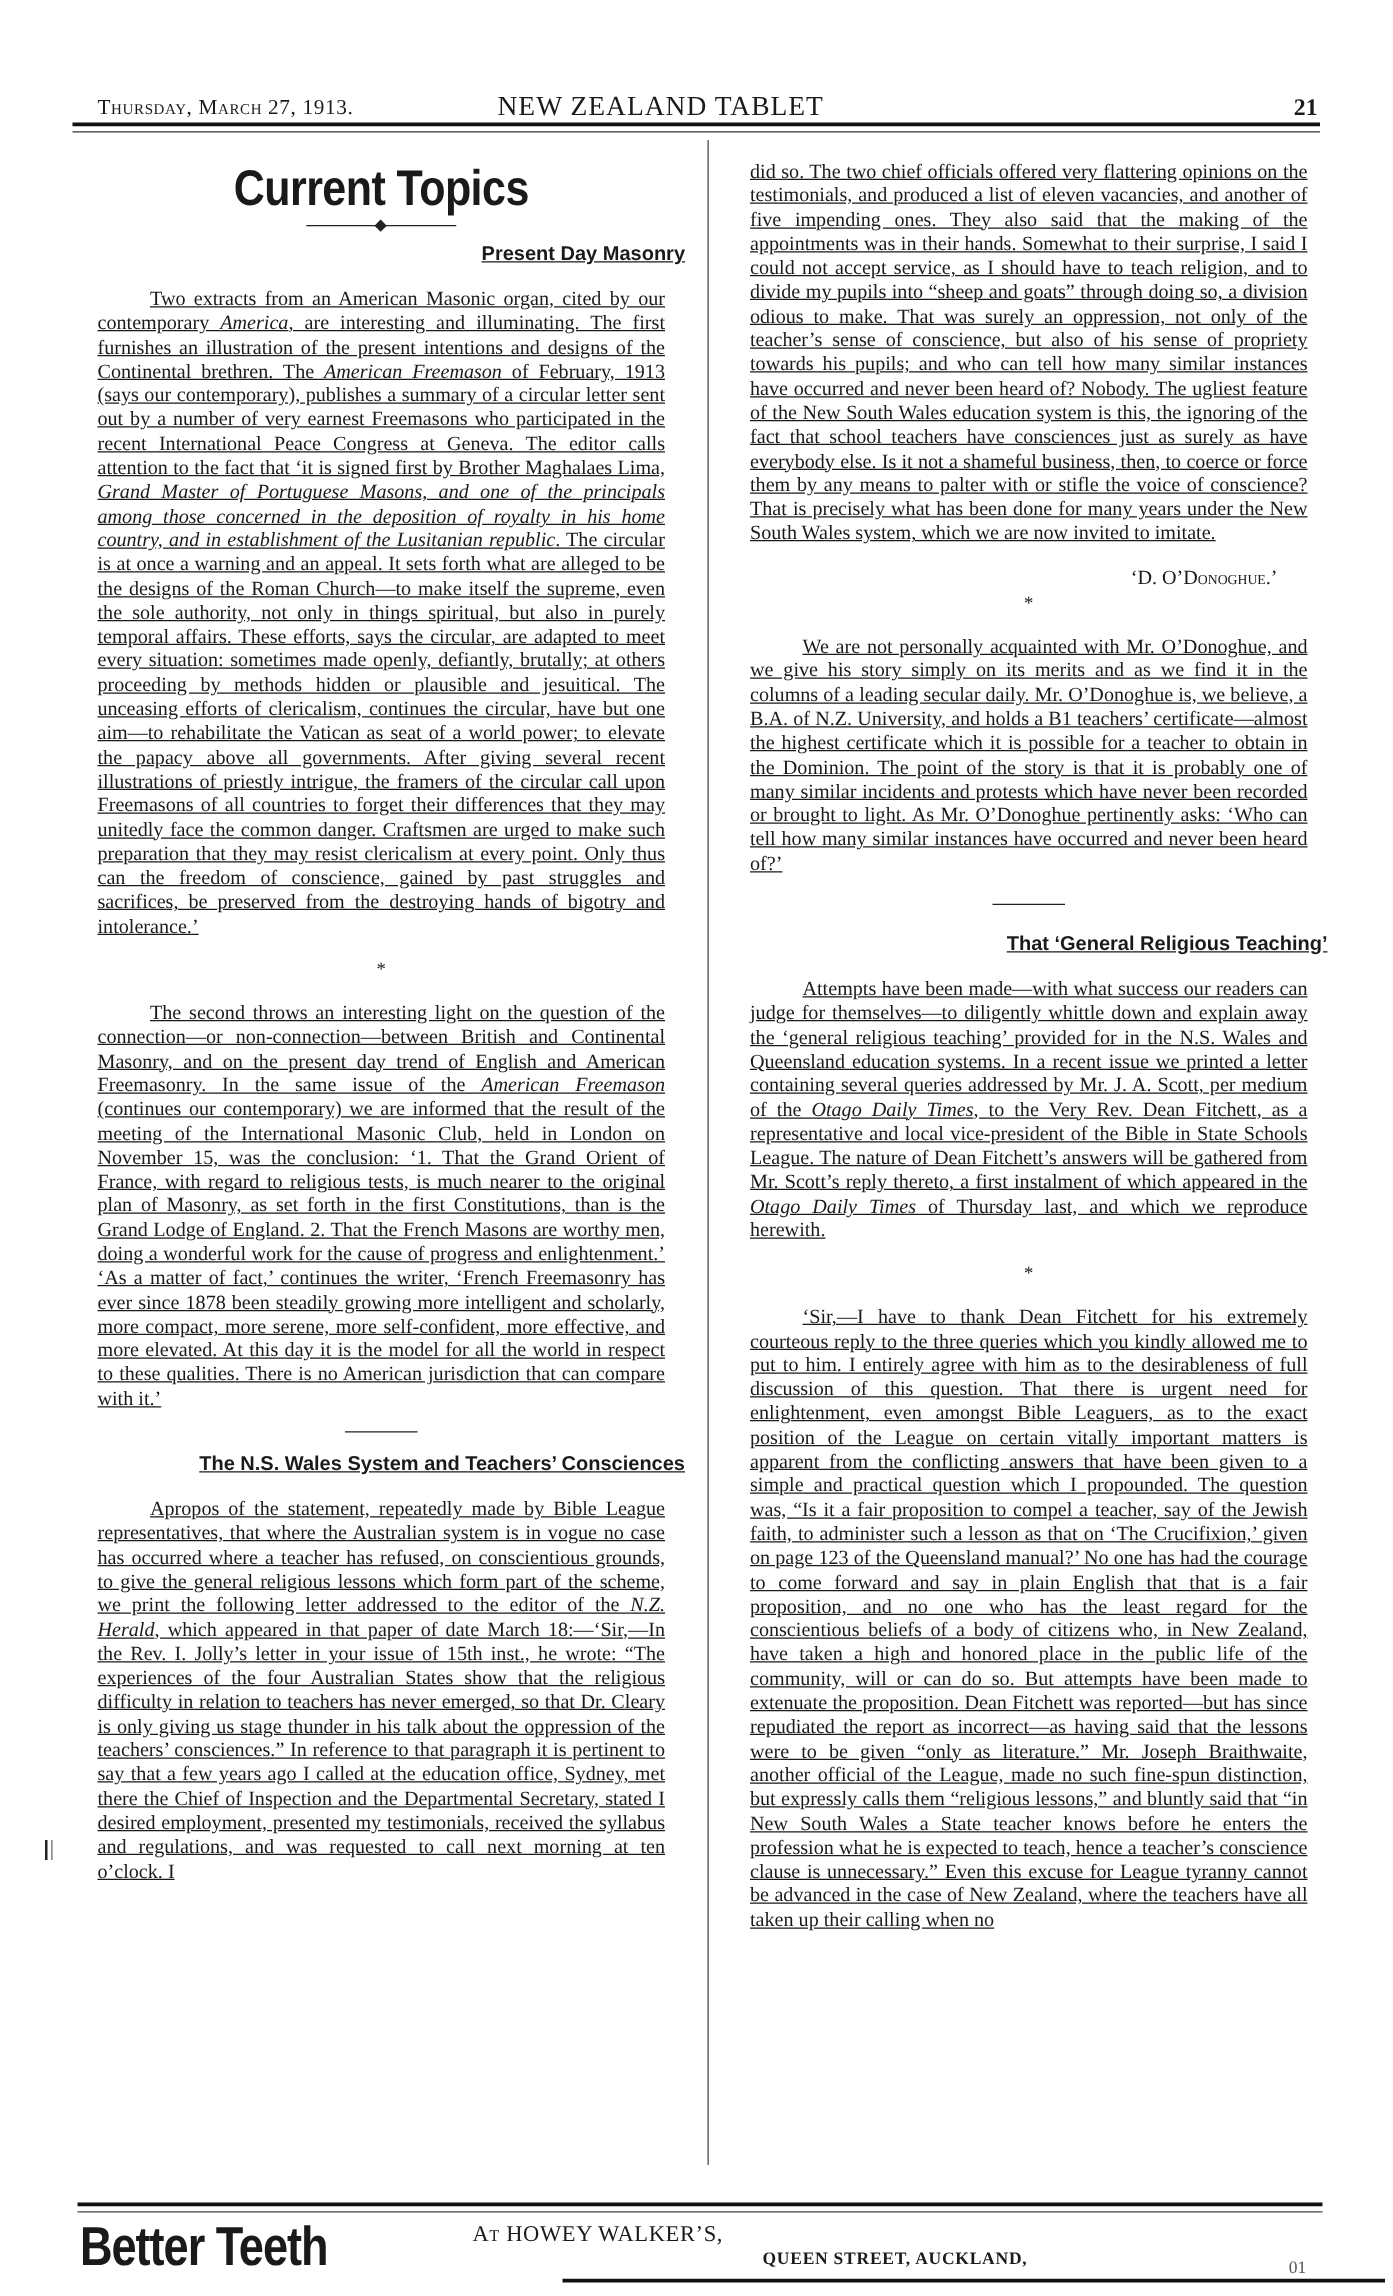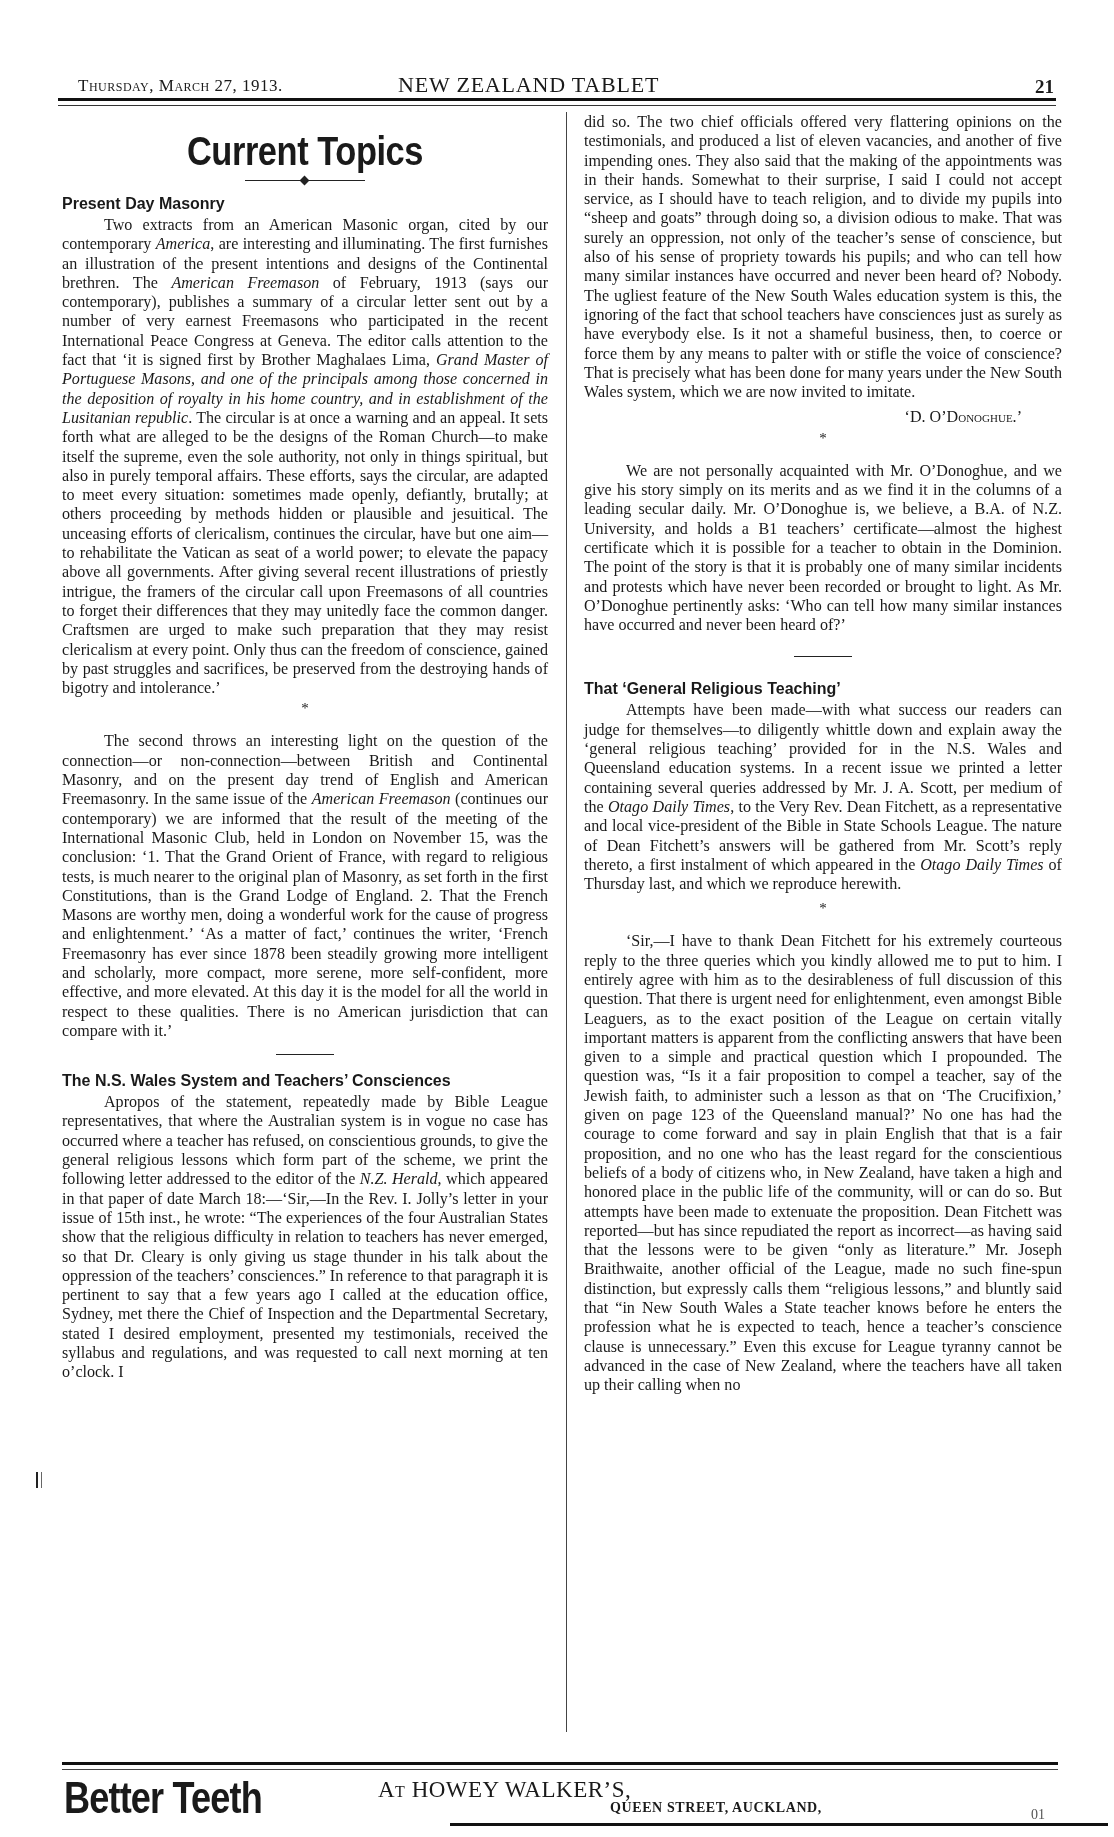--- a/index.html
+++ b/index.html
@@ -125,25 +125,27 @@
     height: 7px;
     background: #222;
     transform: rotate(45deg);
   }
   .subhead {
     font-family: "Liberation Sans", "DejaVu Sans", sans-serif;
     font-weight: bold;
     font-size: 16px;
     line-height: 20px;
     margin: 0 0 1px 0;
-    text-align: left;
+    text-align: right;
+    text-decoration: underline;
   }
   p {
-    margin: 0;
+    margin: 16px;
     text-indent: 42px;
+    text-decoration: underline;
   }
   p.noindent { text-indent: 0; }
   .star {
     text-align: center;
     font-size: 15px;
     line-height: 18px;
     margin: 2px 0 14px 0;
   }
   .short-rule {
     width: 58px;
@@ -193,21 +195,21 @@
     font-size: 44px;
     line-height: 52px;
     letter-spacing: -1px;
     transform: scaleX(0.82);
     transform-origin: left top;
   }
   .ad-line1 {
     position: absolute;
     left: 378px;
     top: 1777px;
-    font-size: 23px;
+    font-size: 18px;
     letter-spacing: 0.5px;
     text-align: center;
   }
   .ad-line1 .sc { font-variant: small-caps; }
   .ad-line2 {
     position: absolute;
     left: 610px;
     top: 1800px;
     font-size: 14px;
     font-weight: bold;

